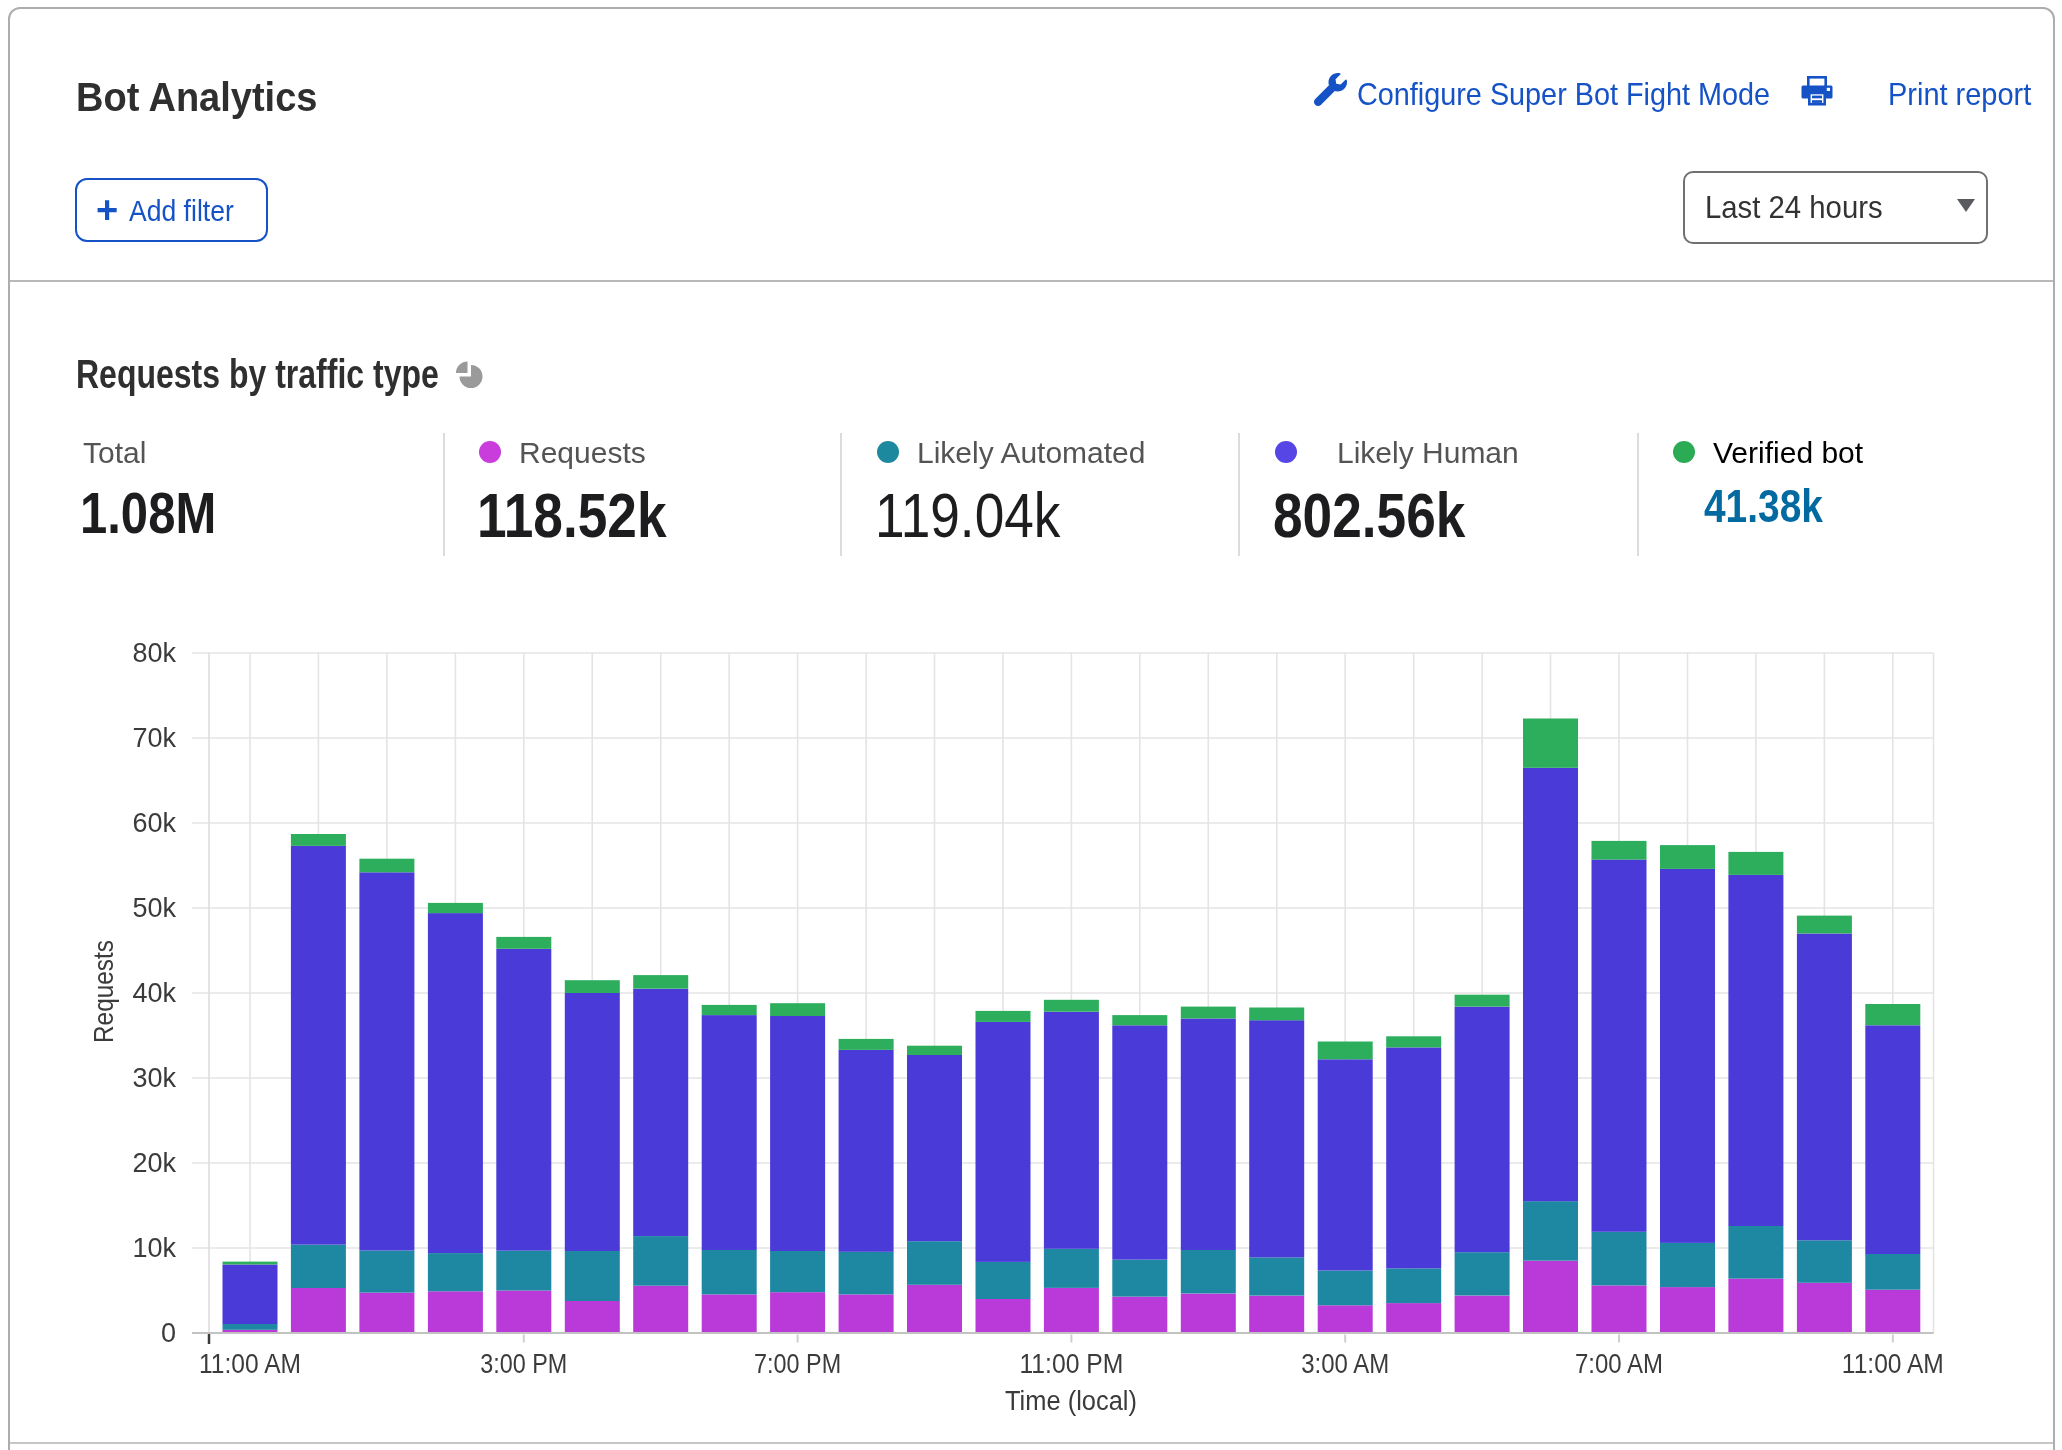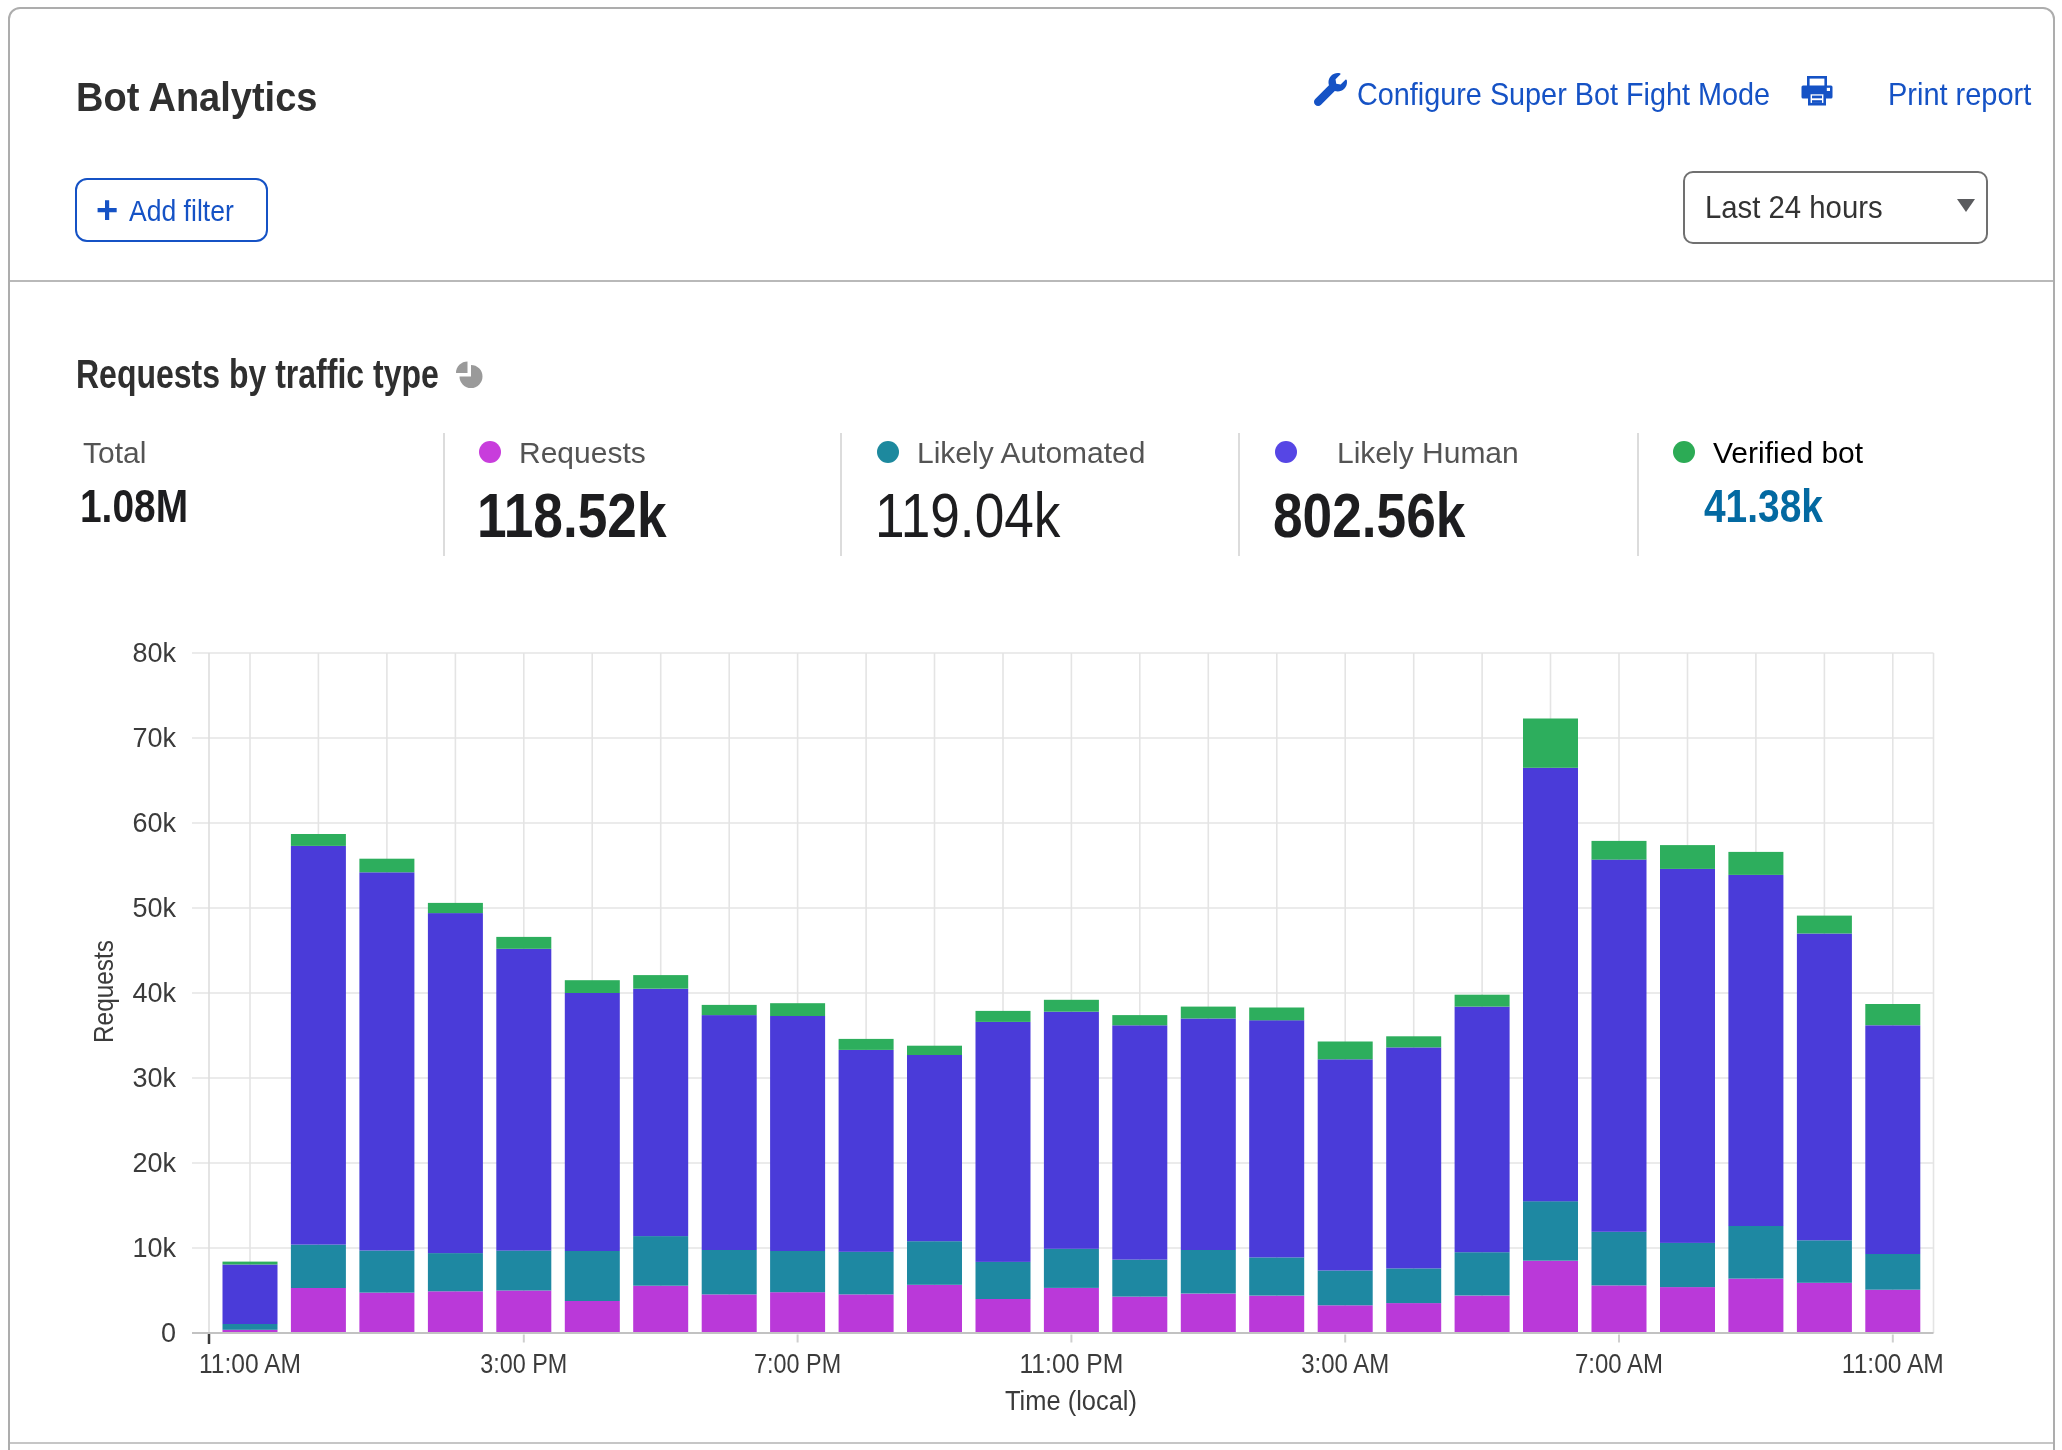--- a/index.html
+++ b/index.html
@@ -31,21 +31,21 @@
 <div class="abs" style="left:76px;top:352px;font-size:40px;font-weight:700;color:#2f2f2f;"><span class="sx" style="transform:scaleX(0.80);">Requests by traffic type</span></div>
 <svg width="30" height="30" viewBox="0 0 30 30" style="position:absolute;left:455px;top:361px;">
 <path d="M16 15.5 L16 4 A11.5 11.5 0 1 1 4.5 15.5 Z" fill="#9a9a9a"></path>
 <path d="M12.5 12 L1 12 A11.5 11.5 0 0 1 12.5 0.5 Z" fill="#9a9a9a"></path>
 </svg>
 <div class="abs" style="left:443px;top:433px;width:2px;height:123px;background:#dcdcdc;"></div>
 <div class="abs" style="left:840px;top:433px;width:2px;height:123px;background:#dcdcdc;"></div>
 <div class="abs" style="left:1238px;top:433px;width:2px;height:123px;background:#dcdcdc;"></div>
 <div class="abs" style="left:1637px;top:433px;width:2px;height:123px;background:#dcdcdc;"></div>
 <div class="abs" style="left:83px;top:436px;font-size:30px;color:#545454;">Total</div>
-<div class="abs" style="left:80px;top:479px;font-size:46px;font-weight:700;color:#1d1d1f;"><span class="sx" style="transform:scaleX(0.845);">1.08M</span></div>
+<div class="abs" style="left:80px;top:479px;font-size:58px;font-weight:700;color:#1d1d1f;"><span class="sx" style="transform:scaleX(0.845);">1.08M</span></div>
 <div class="abs" style="left:479px;top:441px;width:22px;height:22px;border-radius:50%;background:#c83ddc;"></div>
 <div class="abs" style="left:519px;top:436px;font-size:30px;color:#545454;">Requests</div>
 <div class="abs" style="left:477px;top:479px;font-size:63px;font-weight:700;color:#1d1d1f;"><span class="sx" style="transform:scaleX(0.845);">118.52k</span></div>
 <div class="abs" style="left:877px;top:441px;width:22px;height:22px;border-radius:50%;background:#1d899e;"></div>
 <div class="abs" style="left:917px;top:436px;font-size:30px;color:#545454;">Likely Automated</div>
 <div class="abs" style="left:875px;top:479px;font-size:63px;font-weight:400;color:#1d1d1f;"><span class="sx" style="transform:scaleX(0.845);">119.04k</span></div>
 <div class="abs" style="left:1275px;top:441px;width:22px;height:22px;border-radius:50%;background:#5646e5;"></div>
 <div class="abs" style="left:1337px;top:436px;font-size:30px;color:#545454;">Likely Human</div>
 <div class="abs" style="left:1273px;top:479px;font-size:63px;font-weight:700;color:#1d1d1f;"><span class="sx" style="transform:scaleX(0.845);">802.56k</span></div>
 <div class="abs" style="left:1673px;top:441px;width:22px;height:22px;border-radius:50%;background:#2cab55;"></div>

